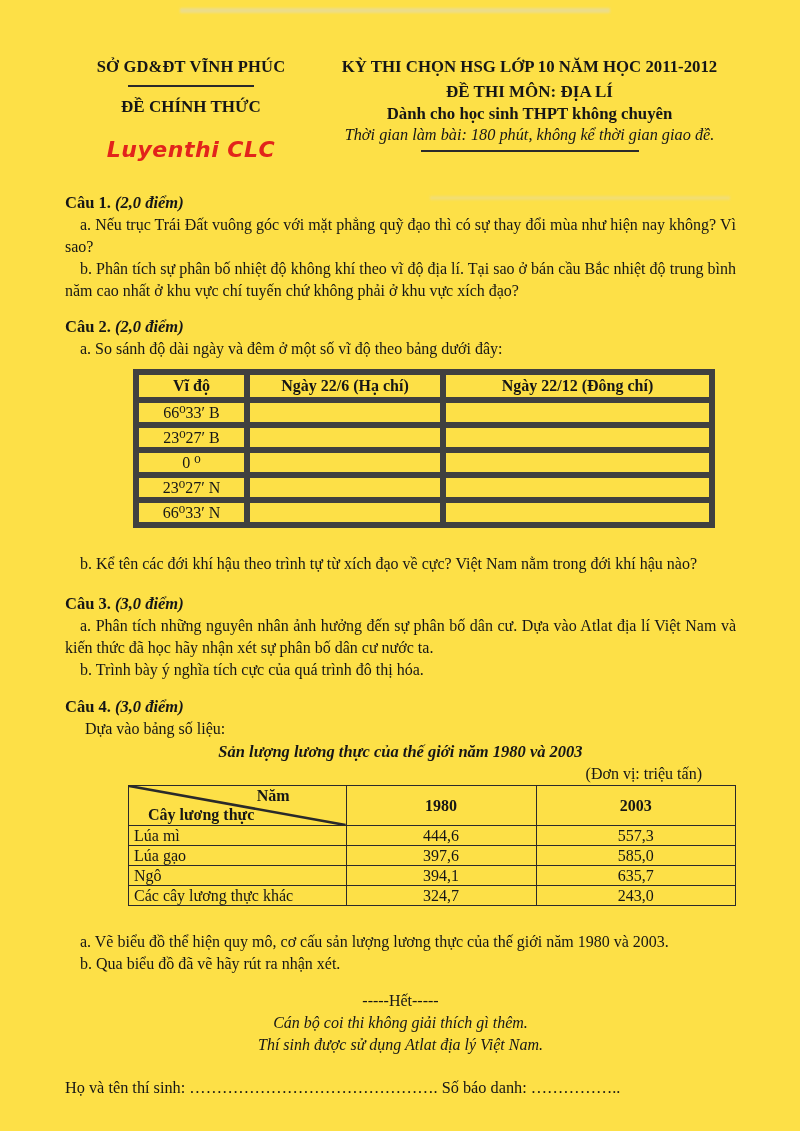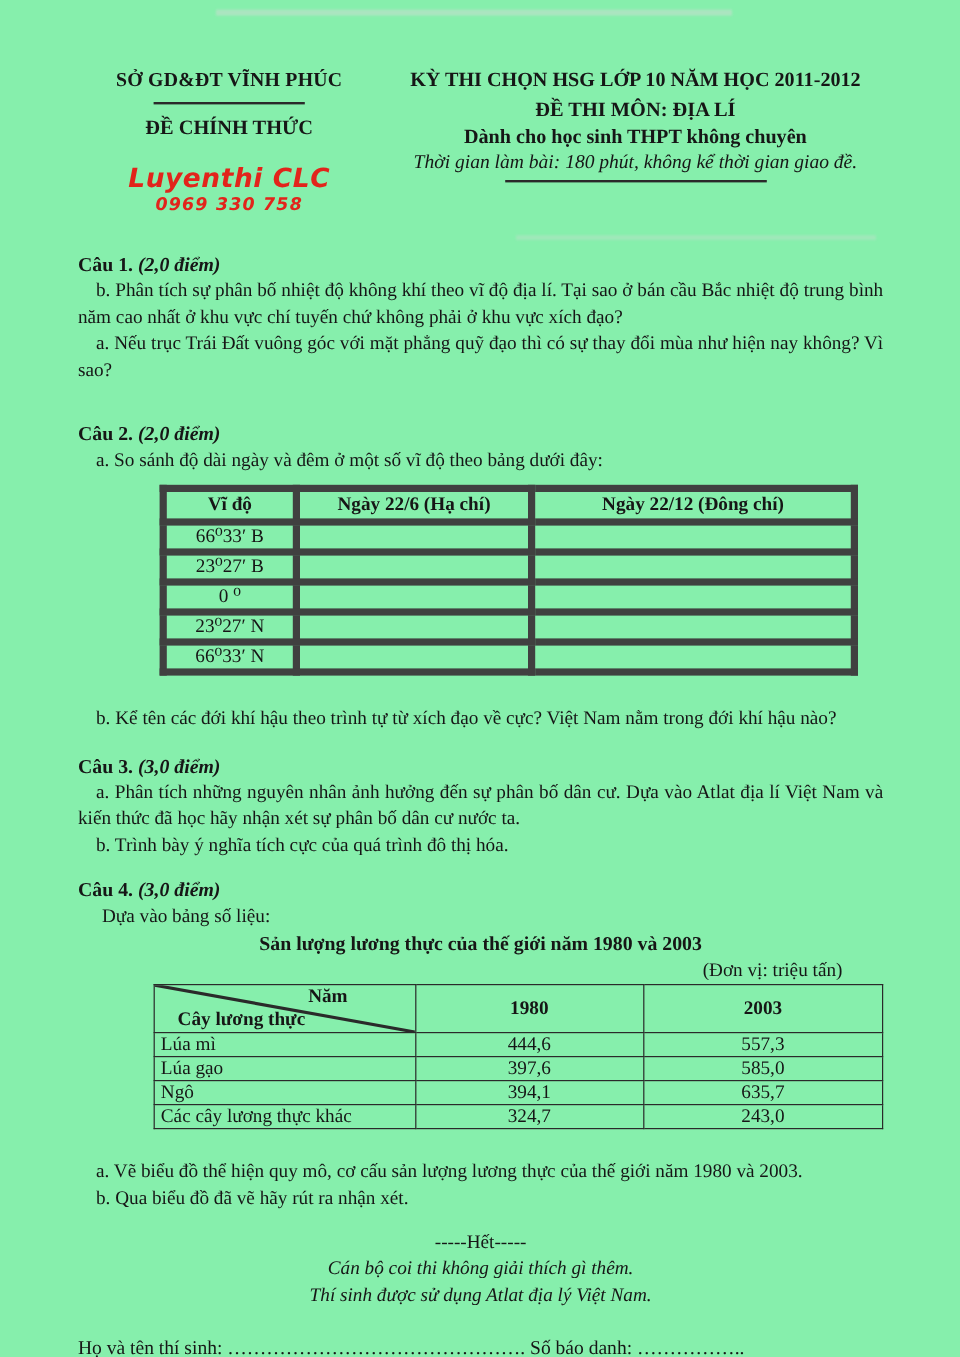--- a/index.html
+++ b/index.html
@@ -3,21 +3,21 @@
 <meta charset="utf-8">
 <title></title>
 <style>
   * { box-sizing: border-box; }
   html, body { margin: 0; padding: 0; background: #ffffff; }
   .page {
     position: relative;
     width: 800px;
     height: 1131px;
     margin: 0 auto;
-    background: #86efac;
+    background: #fde047;
     overflow: hidden;
     padding: 56px 64px 0 65px;
     font-family: "Liberation Serif", "DejaVu Serif", serif;
     color: #161616;
     font-size: 16px;
     line-height: 22px;
   }
   
   .scan-noise { position: absolute; background: #d9d9d9; opacity: .45; filter: blur(1px); }
   .noise-top { left: 180px; top: 8px; width: 430px; height: 5px; }
@@ -38,34 +38,34 @@
   .exam-subject { font-weight: bold; font-size: 17px; line-height: 23px; margin-top: 3px; }
   .exam-audience { font-weight: bold; font-size: 16.8px; line-height: 21px; }
   .exam-time { font-style: italic; font-size: 16.3px; line-height: 21px; white-space: nowrap; }
   .rule-mid { width: 218px; border-top: 2px solid #2a2a2a; margin: 5px auto 0 auto; }
 
   
   main { display: block; margin-top: 29px; }
   .q-head { margin: 0; font-weight: bold; font-size: 16.5px; line-height: 23px; }
   .q-points { font-style: italic; }
   .q-para { margin: 0; text-align: justify; text-indent: 15px; }
-  .mt-q2 { margin-top: 30px; font-family: Liberation Serif, serif; }
+  .mt-q2 { margin-top: 13px; font-family: Liberation Serif, serif; }
   .mt-q3 { margin-top: 17px; }
   .mt-q4 { margin-top: 14px; }
   .mt-after-table { margin-top: 25px; }
   .q-intro { margin: 0; text-indent: 20px; }
 
   
   .t1 { border-collapse: collapse; margin: 9px 0 0 68px; table-layout: fixed; }
   .t1 th, .t1 td { border: 6px solid #404040; text-align: center; padding: 0 3px; font-size: 16px; overflow: hidden; }
   .t1 th { font-weight: bold; height: 26px; }
   .t1 td { height: 20px; line-height: 19px; margin-top: 32px; }
 
   
-  .t2-title { margin: 1px 0 0 0; text-align: center; font-weight: bold; font-size: 16.5px; line-height: 22px; }
+  .t2-title { margin: 1px 0 0 0; text-align: center; font-weight: bold; font-size: 16.5px; line-height: 22px; font-style: italic; }
   .t2-unit { margin: 0 34px 1px 0; text-align: right; font-size: 16px; line-height: 21px; }
   .t2 { border-collapse: collapse; margin-left: 63px; table-layout: fixed; }
   .t2 td { border: 1px solid #2a2a2a; font-size: 16px; padding: 0 5px; }
   .t2 .corner-cell { position: relative; padding: 0; height: 40px; }
   .corner-svg { position: absolute; left: 0; top: 0; width: 100%; height: 100%; display: block; }
   .corner-top { position: absolute; top: 1px; left: 59%; font-weight: bold; line-height: 18px; }
   .corner-bottom { position: absolute; bottom: 1px; left: 19px; font-weight: bold; line-height: 18px; }
   .t2 .year-cell { text-align: center; font-weight: bold; }
   .t2 .crop-cell { text-align: left; height: 20px; line-height: 19px; }
   .t2 .num-cell { text-align: center; height: 20px; line-height: 19px; }
@@ -83,38 +83,37 @@
   <div class="scan-noise noise-top"></div>
   <div class="scan-noise noise-top2"></div>
 
   <div class="header">
     <div class="header-left">
       <div class="dept-name">SỞ GD&amp;ĐT VĨNH PHÚC</div>
       <div class="rule-short"></div>
       <div class="official-label">ĐỀ CHÍNH THỨC</div>
       <div class="logo-block">
         <div class="logo-name">Luyenthi CLC</div>
-        <div class="logo-phone">0969 330 758</div>
       </div>
     </div>
     <div class="header-right">
       <div class="exam-title">KỲ THI CHỌN HSG LỚP 10 NĂM HỌC 2011-2012</div>
       <div class="exam-subject">ĐỀ THI MÔN: ĐỊA LÍ</div>
       <div class="exam-audience">Dành cho học sinh THPT không chuyên</div>
       <div class="exam-time">Thời gian làm bài: 180 phút, không kể thời gian giao đề.</div>
       <div class="rule-mid"></div>
     </div>
   </div>
 
   <main>
 
     <section>
       <p class="q-head"><span class="q-label">Câu 1.</span> <span class="q-points">(2,0 điểm)</span></p>
+      <p class="q-para">a. Nếu trục Trái Đất vuông góc với mặt phẳng quỹ đạo thì có sự thay đổi mùa như hiện nay không? Vì sao?</p>
       <p class="q-para">b. Phân tích sự phân bố nhiệt độ không khí theo vĩ độ địa lí. Tại sao ở bán cầu Bắc nhiệt độ trung bình năm cao nhất ở khu vực chí tuyến chứ không phải ở khu vực xích đạo?</p>
-      <p class="q-para">a. Nếu trục Trái Đất vuông góc với mặt phẳng quỹ đạo thì có sự thay đổi mùa như hiện nay không? Vì sao?</p>
     </section>
 
     <section>
       <p class="q-head mt-q2"><span class="q-label">Câu 2.</span> <span class="q-points">(2,0 điểm)</span></p>
       <p class="q-para">a. So sánh độ dài ngày và đêm ở một số vĩ độ theo bảng dưới đây:</p>
 
       <table class="t1">
         <colgroup>
             <col style="width:111px">
             <col style="width:196px">

